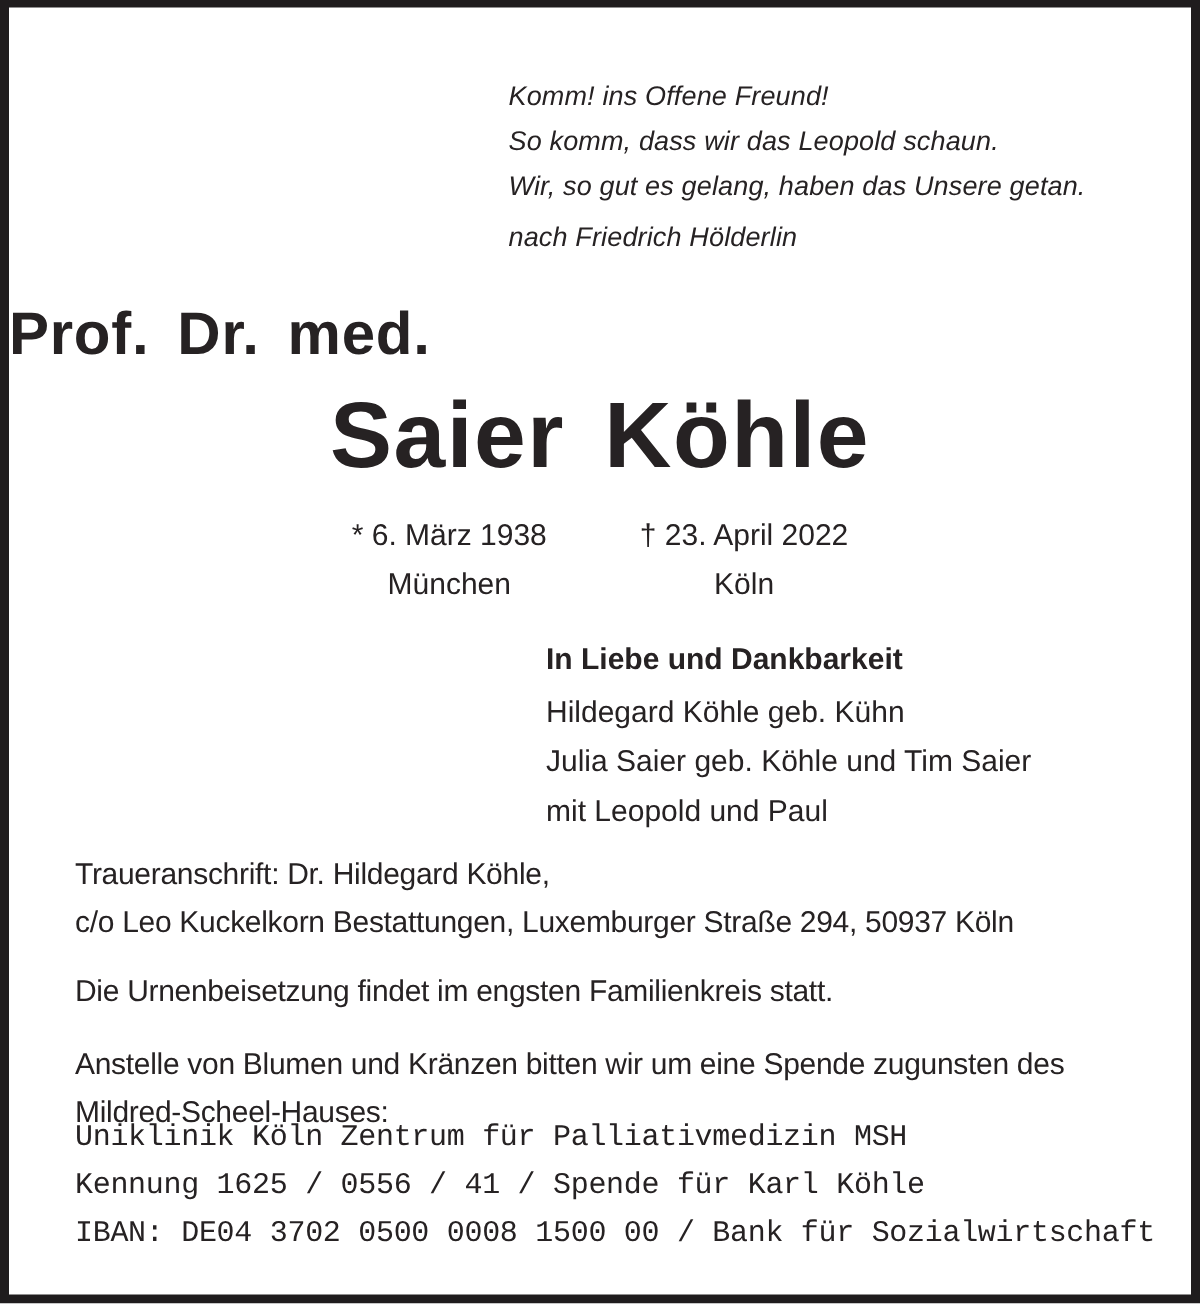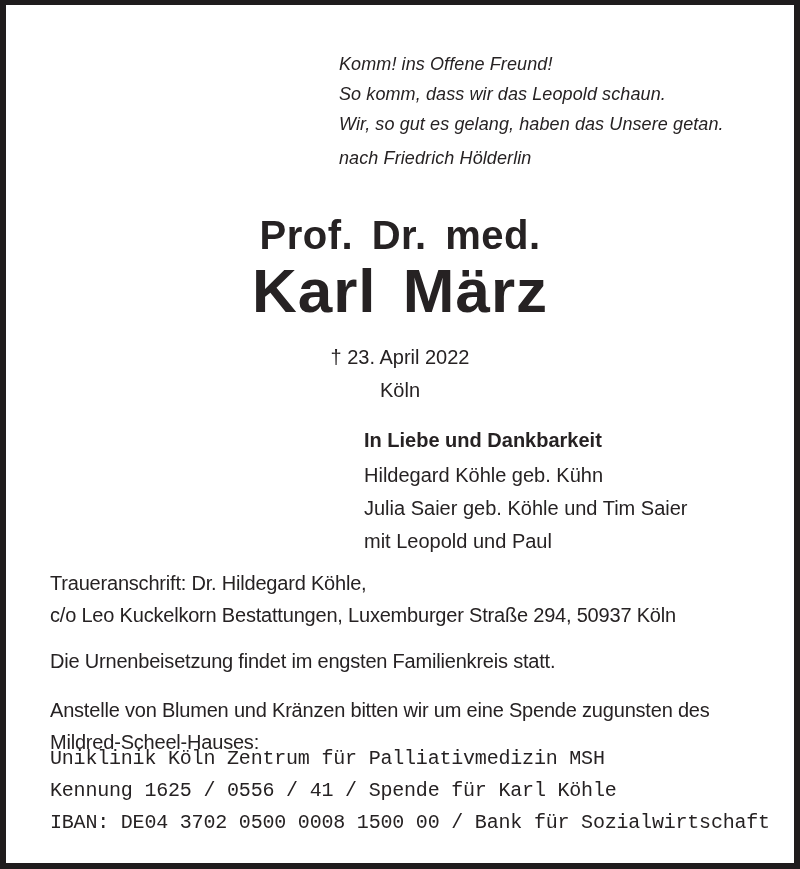--- a/index.html
+++ b/index.html
@@ -39,27 +39,26 @@
   }
   .epigraph .attribution {
     margin-top: 4px;
   }
 
   
   .title-prefix {
     left: 0;
     right: 0;
     top: 196px;
-    text-align: center;
+    text-align: left;
     font-size: 40px;
     font-weight: bold;
     letter-spacing: 0.5px;
     word-spacing: 7px;
     white-space: nowrap;
-    margin-top: 12px;
   }
   .deceased-name {
     left: 0;
     right: 0;
     top: 250px;
     text-align: center;
     font-size: 62px;
     font-weight: bold;
     letter-spacing: 1px;
     word-spacing: 8px;
@@ -113,23 +112,27 @@
   <div class="page">
 
     <div class="abs epigraph">
       <div>Komm! ins Offene Freund!</div>
       <div>So komm, dass wir das Leopold schaun.</div>
       <div>Wir, so gut es gelang, haben das Unsere getan.</div>
       <div class="attribution">nach Friedrich Hölderlin</div>
     </div>
 
     <div class="abs title-prefix">Prof. Dr. med.</div>
-    <div class="abs deceased-name">Karl März</div>
+    <div class="abs deceased-name">Saier Köhle</div>
 
     <div class="abs dates-row">
+      <div class="date-col">
+        <div><span>*</span> <span>6. März 1938</span></div>
+        <div>München</div>
+      </div>
       <div class="date-col">
         <div><span>†</span> <span>23. April 2022</span></div>
         <div>Köln</div>
       </div>
     </div>
 
     <div class="abs condolence">
       <div class="heading">In Liebe und Dankbarkeit</div>
       <div>Hildegard Köhle geb. Kühn</div>
       <div>Julia Saier geb. Köhle und Tim Saier</div>

